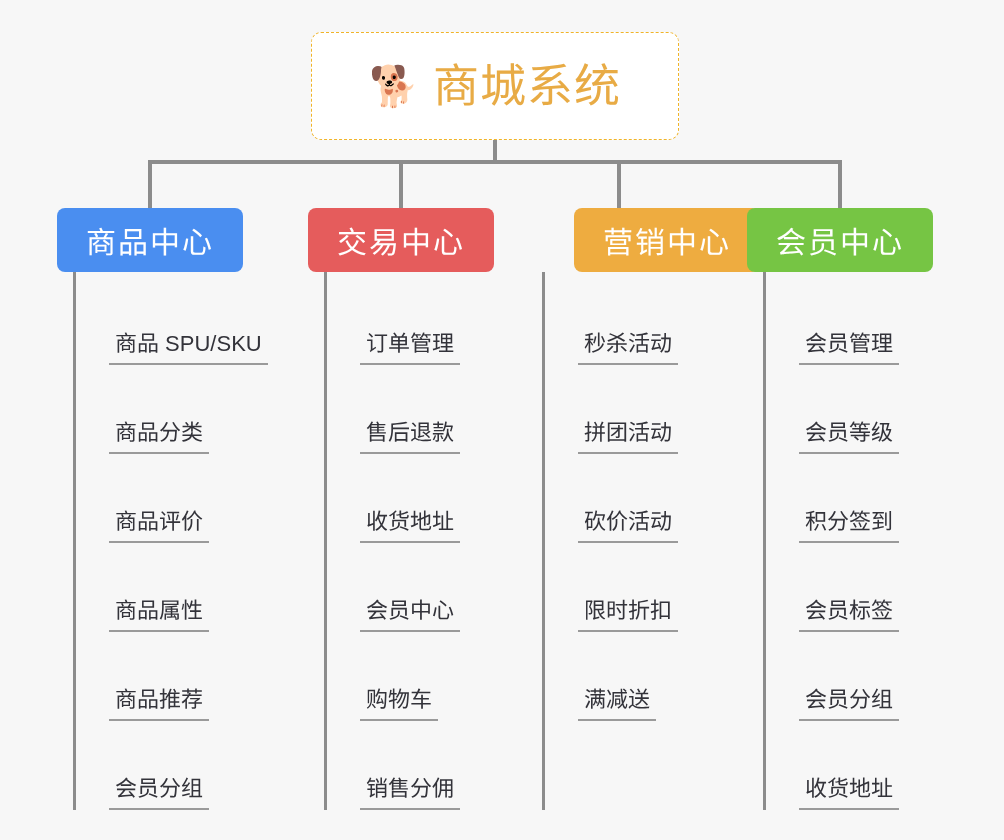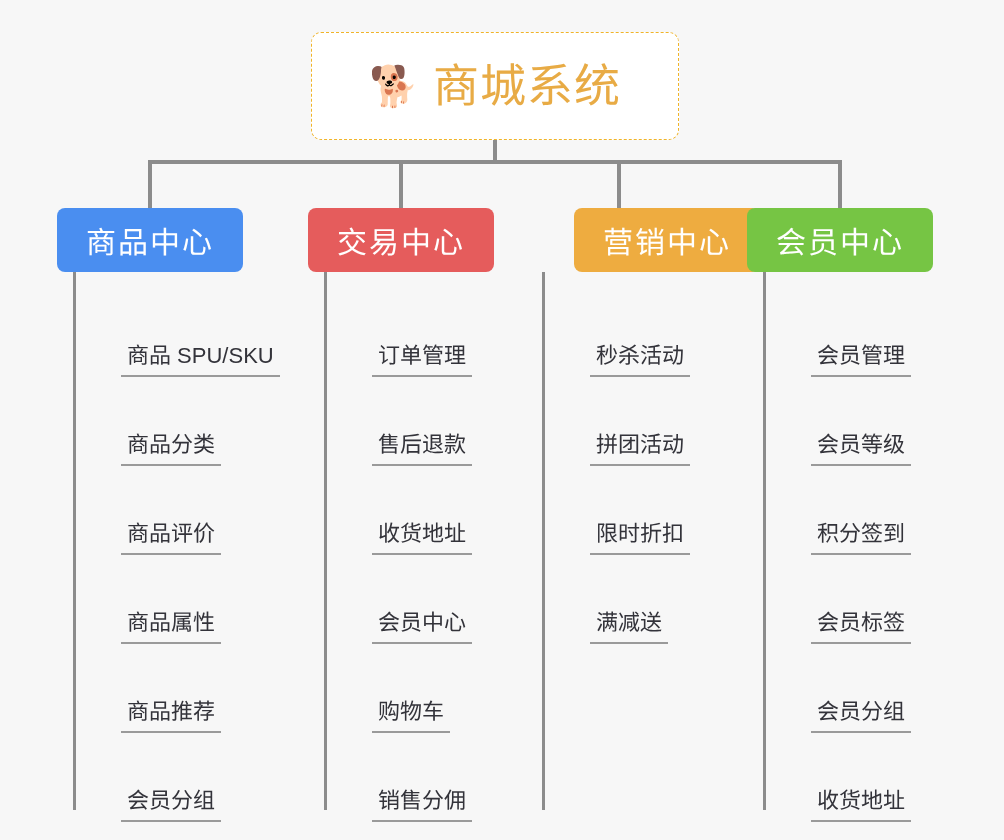--- a/index.html
+++ b/index.html
@@ -84,21 +84,21 @@
     top: 64px;
     width: 3px;
     background: #8c8c8c;
   }
 
   .leaf-list {
     position: absolute;
     left: 16px;
     top: 64px;
     margin: 0;
-    padding: 16px;
+    padding: 4px;
     list-style: none;
   }
   .leaf-item {
     height: 89px;
     display: flex;
     align-items: flex-end;
     padding-left: 32px;
     box-sizing: border-box;
   }
   .leaf-label {
@@ -182,20 +182,23 @@
     <div class="cat-box" style="width: 186px; background: rgb(238, 172, 64); margin-left: 48px;">营销中心</div>
     <div class="leaf-rail" style="height: 538px; background: rgb(140, 140, 140);"></div>
     <ul class="leaf-list">
       <li class="leaf-item">
           <span class="leaf-label">秒杀活动</span>
         </li>
       <li class="leaf-item">
           <span class="leaf-label">拼团活动</span>
         </li>
       <li class="leaf-item">
+          <span class="leaf-label">砍价活动</span>
+        </li>
+      <li class="leaf-item">
           <span class="leaf-label">限时折扣</span>
         </li>
       <li class="leaf-item">
           <span class="leaf-label">满减送</span>
         </li>
     </ul>
   </div>
 
   <div class="column" style="left:747px;">
     <div class="cat-box" style="width: 186px; background: rgb(118, 197, 68);">会员中心</div>

